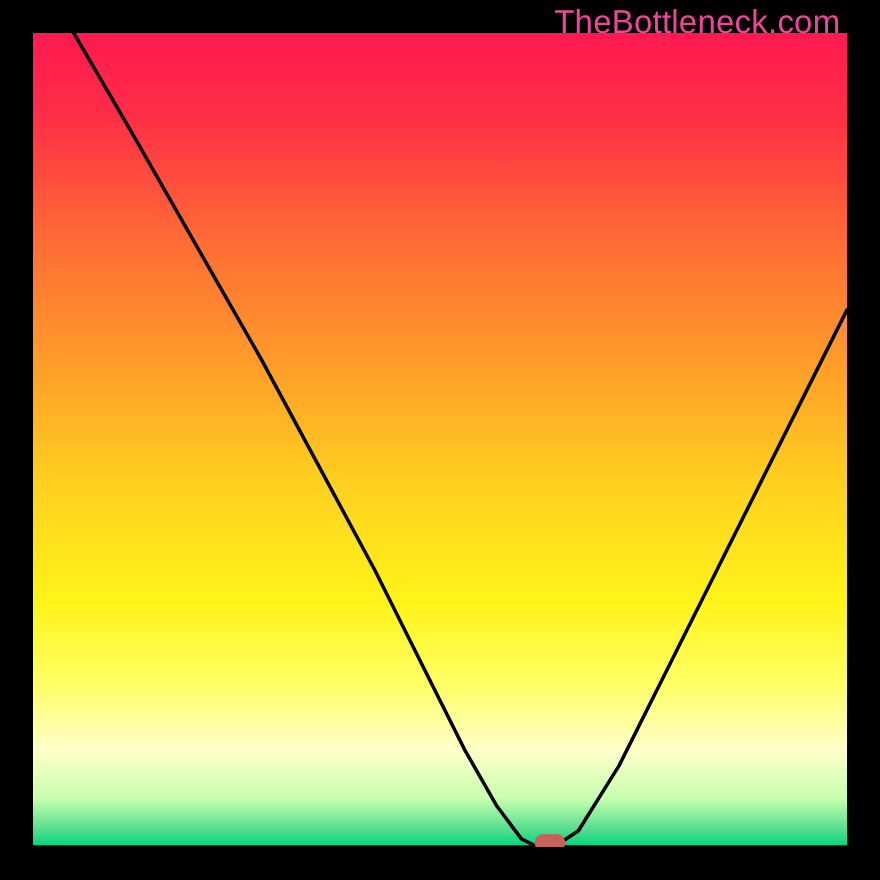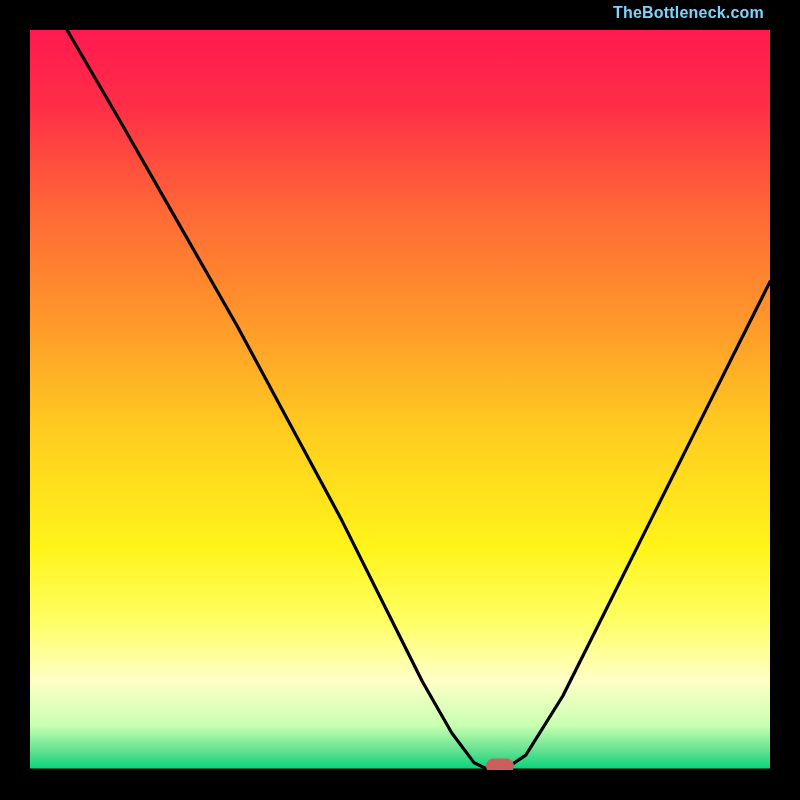--- a/index.html
+++ b/index.html
@@ -25,23 +25,23 @@
     overflow: hidden;
   }
   .gradient-bg {
     position: absolute;
     inset: 0;
   }
   .watermark {
     position: absolute;
     top: 4px;
     right: 36px;
-    color: #7dd3fc;
-    font-size: 16px;
-    font-weight: 700;
+    color: #ec4899;
+    font-size: 30px;
+    font-weight: 400;
     letter-spacing: 0.2px;
     z-index: 10;
   }
   svg.curve {
     position: absolute;
     inset: 0;
     z-index: 5;
   }
   .marker {
     position: absolute;

